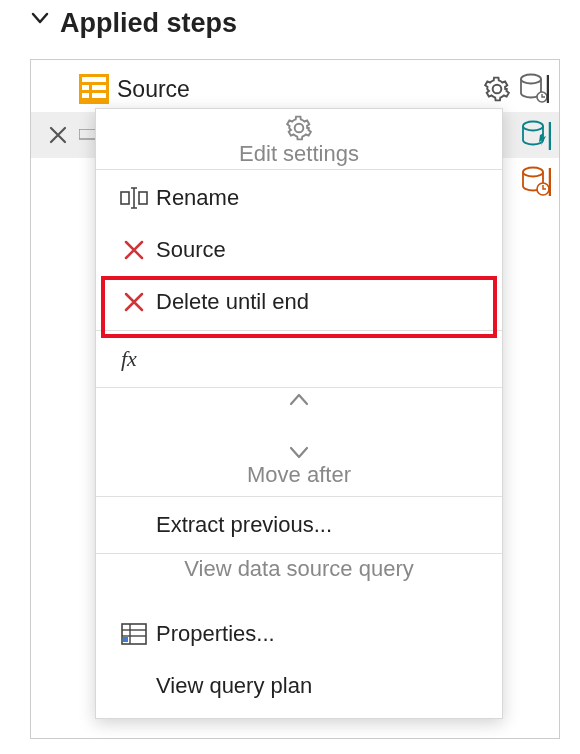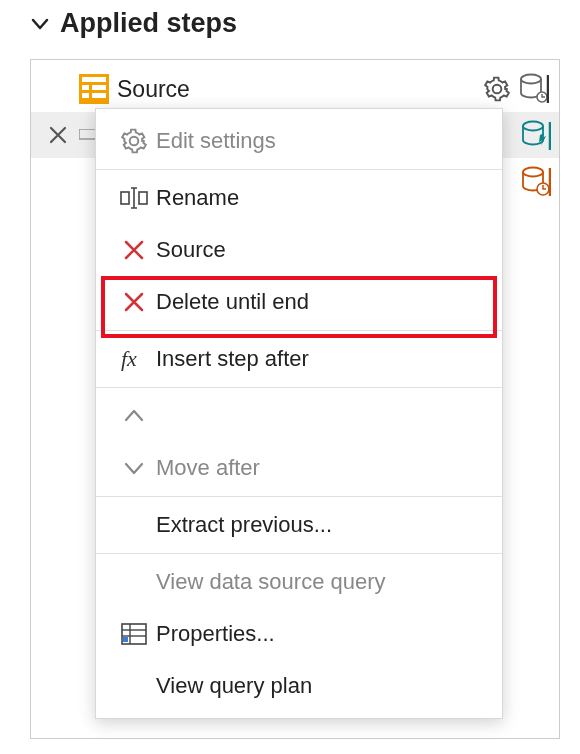--- a/index.html
+++ b/index.html
@@ -7,21 +7,21 @@
       font-family: "Segoe UI", Arial, sans-serif;
       font-size: 21px;
       color: #222;
       background: #fff;
       width: 580px;
       height: 754px;
       overflow: hidden;
     }
     .panel-header {
       display: flex;
-      align-items: center;
+      align-items: flex-start;
       padding: 8px 20px 8px 30px;
       font-size: 27px;
       font-weight: 600;
     }
     .panel-header .chevron { margin-right: 10px; display:flex; align-items:center;}
     .panel-body {
       border: 1px solid #ccc;
       margin: 12px 20px 0 30px;
       padding: 6px 0;
       min-height: 680px;
@@ -58,21 +58,21 @@
       padding:6px 0;
     }
     .menu-item {
       display:flex;
       align-items:center;
       height:52px;
       padding:0 16px;
       font-size:22px;
       cursor:default;
     }
-    .menu-item.disabled { color:#888; }
+    .menu-item.disabled { color:#888;flex-direction:column; }
     .menu-icon { width:44px; display:flex; align-items:center; justify-content:center; }
     .menu-text { flex:1; }
     .sep { height:1px; background:#e0e0e0; margin:2px 0;}
     .highlight {
       border:4px solid #e81123;
       position:absolute;
       left:70px;
       top:216px;
       width:396px;
       height:62px;
@@ -192,21 +192,20 @@
       </span>
       <span class="menu-text">Delete until end</span>
     </div>
     <div class="sep"></div>
     <div class="menu-item">
       <span class="menu-icon">
         <svg width="30" height="26" viewBox="0 0 30 26">
             <text x="2" y="20" font-family="Georgia,serif" font-style="italic" font-size="22" fill="#333">fx</text>
           </svg>
       </span>
-      <span class="menu-text">Insert step after</span>
     </div>
     <div class="sep"></div>
     <div class="menu-item disabled">
       <span class="menu-icon">
         <svg width="24" height="20" viewBox="0 0 24 20">
             <path d="M4 14 L12 5 L20 14" fill="none" stroke="#888" stroke-width="2.2" stroke-linecap="round" stroke-linejoin="round"></path>
           </svg>
       </span>
     </div>
     <div class="menu-item disabled">

